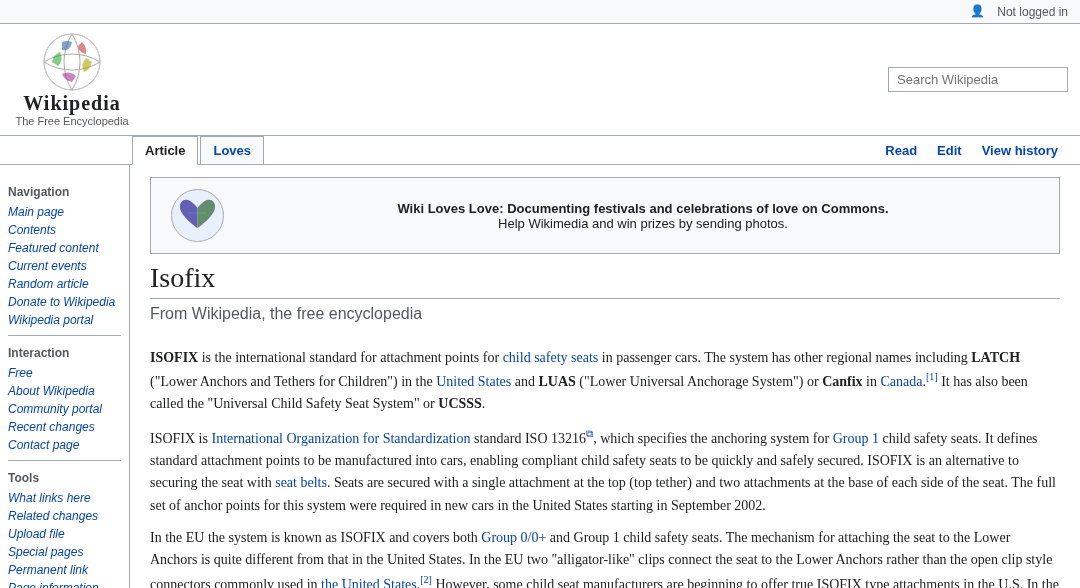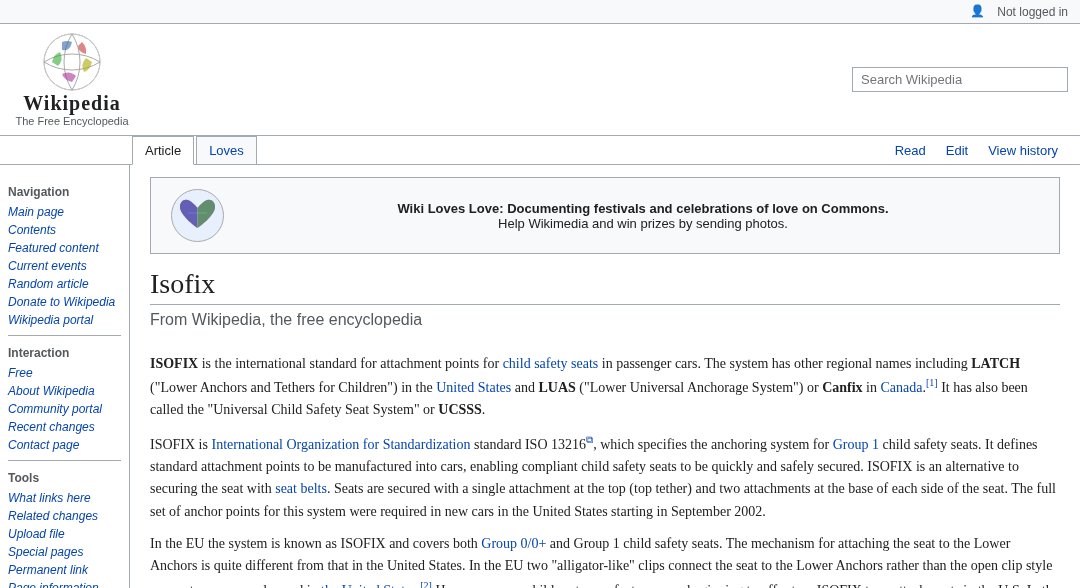--- a/index.html
+++ b/index.html
@@ -61,20 +61,21 @@
 
     
     #tabs-bar {
       display: flex;
       align-items: flex-end;
       padding: 0 12px 0 132px;
       border-bottom: 1px solid #a2a9b1;
       background: #fff;
       font-family: sans-serif;
       font-size: 13px;
+      font-weight: bold;
     }
     .tab-item {
       padding: 6px 12px;
       border: 1px solid #a2a9b1;
       border-bottom: none;
       margin-right: 2px;
       cursor: pointer;
       background: #f8f9fa;
       color: #0645ad;
       text-decoration: none;
@@ -139,21 +140,21 @@
       flex: 1;
       padding: 12px 20px;
       overflow: auto;
     }
 
     
     #banner {
       border: 1px solid #a2a9b1;
       background: #f8f9fa;
       padding: 10px 16px;
-      margin-bottom: 14px;
+      margin-bottom: 8px;
       display: flex;
       align-items: center;
       font-family: sans-serif;
       font-size: 13px;
       text-align: center;
     }
     #banner-icon {
       width: 60px;
       min-width: 60px;
       margin-right: 16px;
@@ -222,21 +223,21 @@
       <path d="M20,10 Q25,8 30,10 Q28,20 20,18 Z" fill="#3366aa" opacity="0.6"></path>
       <path d="M40,10 Q45,15 44,22 Q36,20 36,14 Z" fill="#cc3333" opacity="0.6"></path>
       <path d="M10,30 Q12,22 18,20 Q22,28 16,34 Z" fill="#33aa33" opacity="0.6"></path>
       <path d="M50,30 Q48,38 42,40 Q38,32 44,26 Z" fill="#aaaa00" opacity="0.6"></path>
       <path d="M30,50 Q22,48 20,42 Q28,38 34,44 Z" fill="#aa3399" opacity="0.6"></path>
     </svg>
     <div id="wiki-title">Wikipedia</div>
     <div id="wiki-subtitle">The Free Encyclopedia</div>
   </div>
   <div id="search-area">
-    <input type="text" id="search-input" style="width: 216px; padding: 4px 8px; border: 1px solid rgb(162, 169, 177); font-size: 13px; font-family: sans-serif;" placeholder="Search Wikipedia">
+    <input type="text" id="search-input" style="width: 180px; padding: 4px 8px; border: 1px solid rgb(162, 169, 177); font-size: 13px; font-family: sans-serif;" placeholder="Search Wikipedia">
   </div>
 </div>
 
 <div id="tabs-bar">
   <a class="tab-item active">Article</a>
   <a class="tab-item">Loves</a>
   <div class="tab-spacer"></div>
   <a class="tab-action">Read</a>
   <a class="tab-action">Edit</a>
   <a class="tab-action">View history</a>

